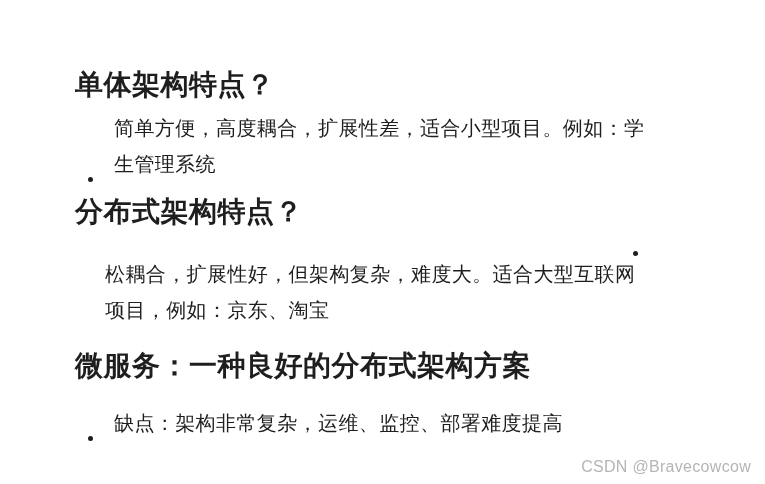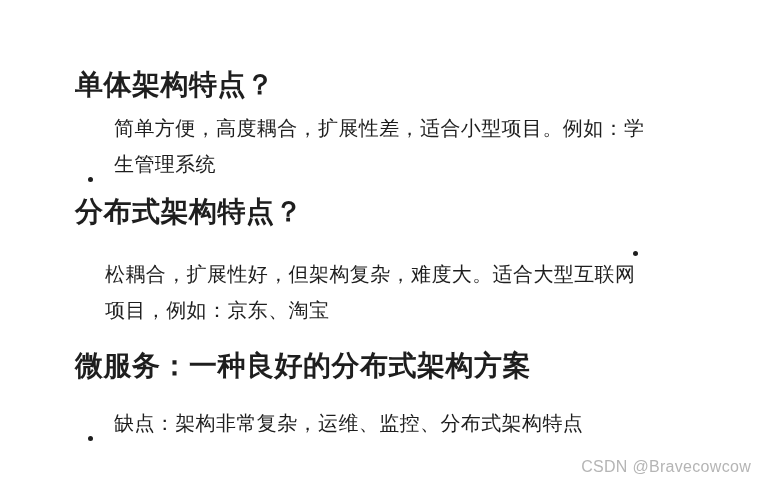--- a/index.html
+++ b/index.html
@@ -87,18 +87,18 @@
   <div class="bullet-item" id="bullet-2">
     <span class="bullet-dot"></span>
     <div class="bullet-text">松耦合，扩展性好，但架构复杂，难度大。适合大型互联网项目，例如：京东、淘宝</div>
   </div>
 
   <div class="heading" id="heading-3">微服务：一种良好的分布式架构方案</div>
 
 
   <div class="bullet-item single-line" id="bullet-4">
     <span class="bullet-dot"></span>
-    <div class="bullet-text">缺点：架构非常复杂，运维、监控、分布式架构特点</div>
+    <div class="bullet-text">缺点：架构非常复杂，运维、监控、部署难度提高</div>
   </div>
 
   <div class="watermark">CSDN @Bravecowcow</div>
 
 </div>
 
 </body></html>

